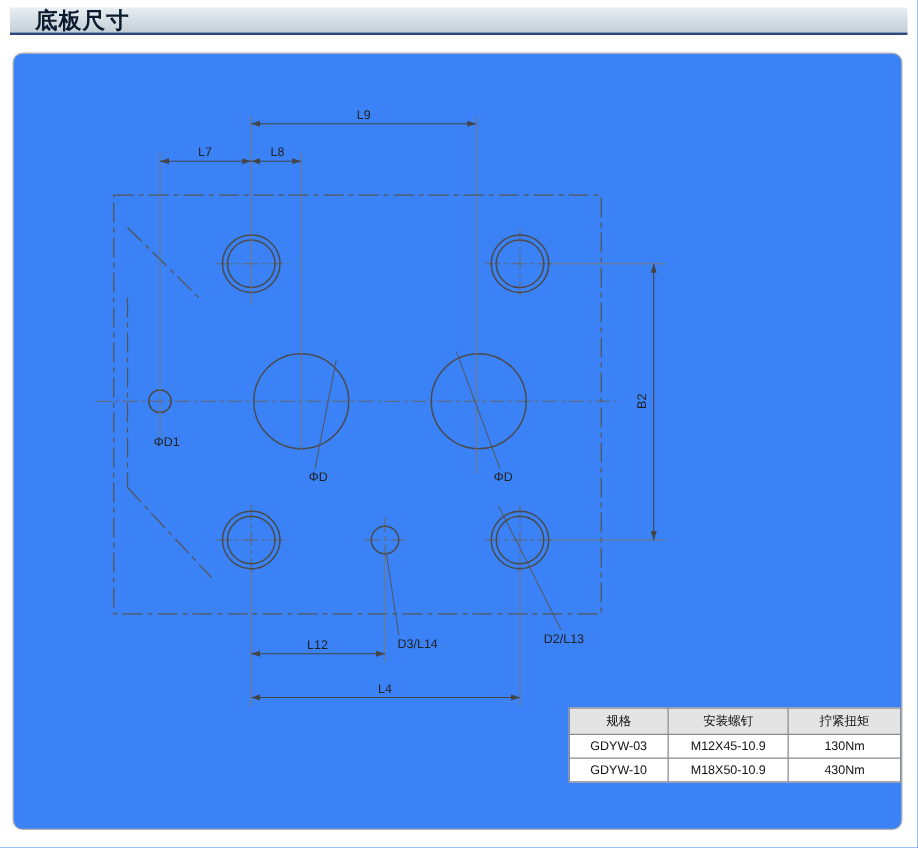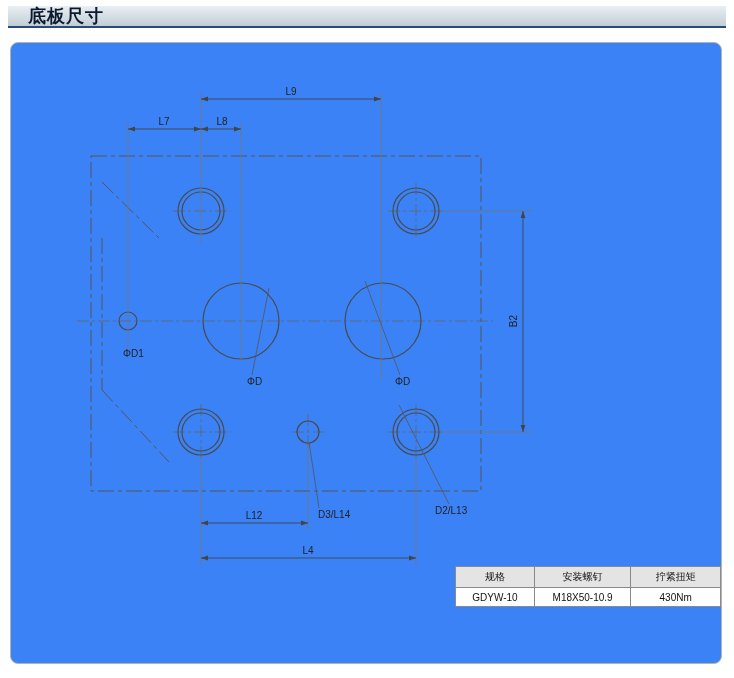--- a/index.html
+++ b/index.html
@@ -141,20 +141,25 @@
   <table class="spec-table">
     <thead>
       <tr>
         <th class="col-spec">规格</th>
         <th class="col-screw">安装螺钉</th>
         <th class="col-torque">拧紧扭矩</th>
       </tr>
     </thead>
     <tbody>
       <tr>
+        <td>GDYW-03</td>
+        <td>M12X45-10.9</td>
+        <td>130Nm</td>
+      </tr>
+      <tr>
         <td>GDYW-10</td>
         <td>M18X50-10.9</td>
         <td>430Nm</td>
       </tr>
     </tbody>
   </table>
 
 </div>
 
 </body></html>

